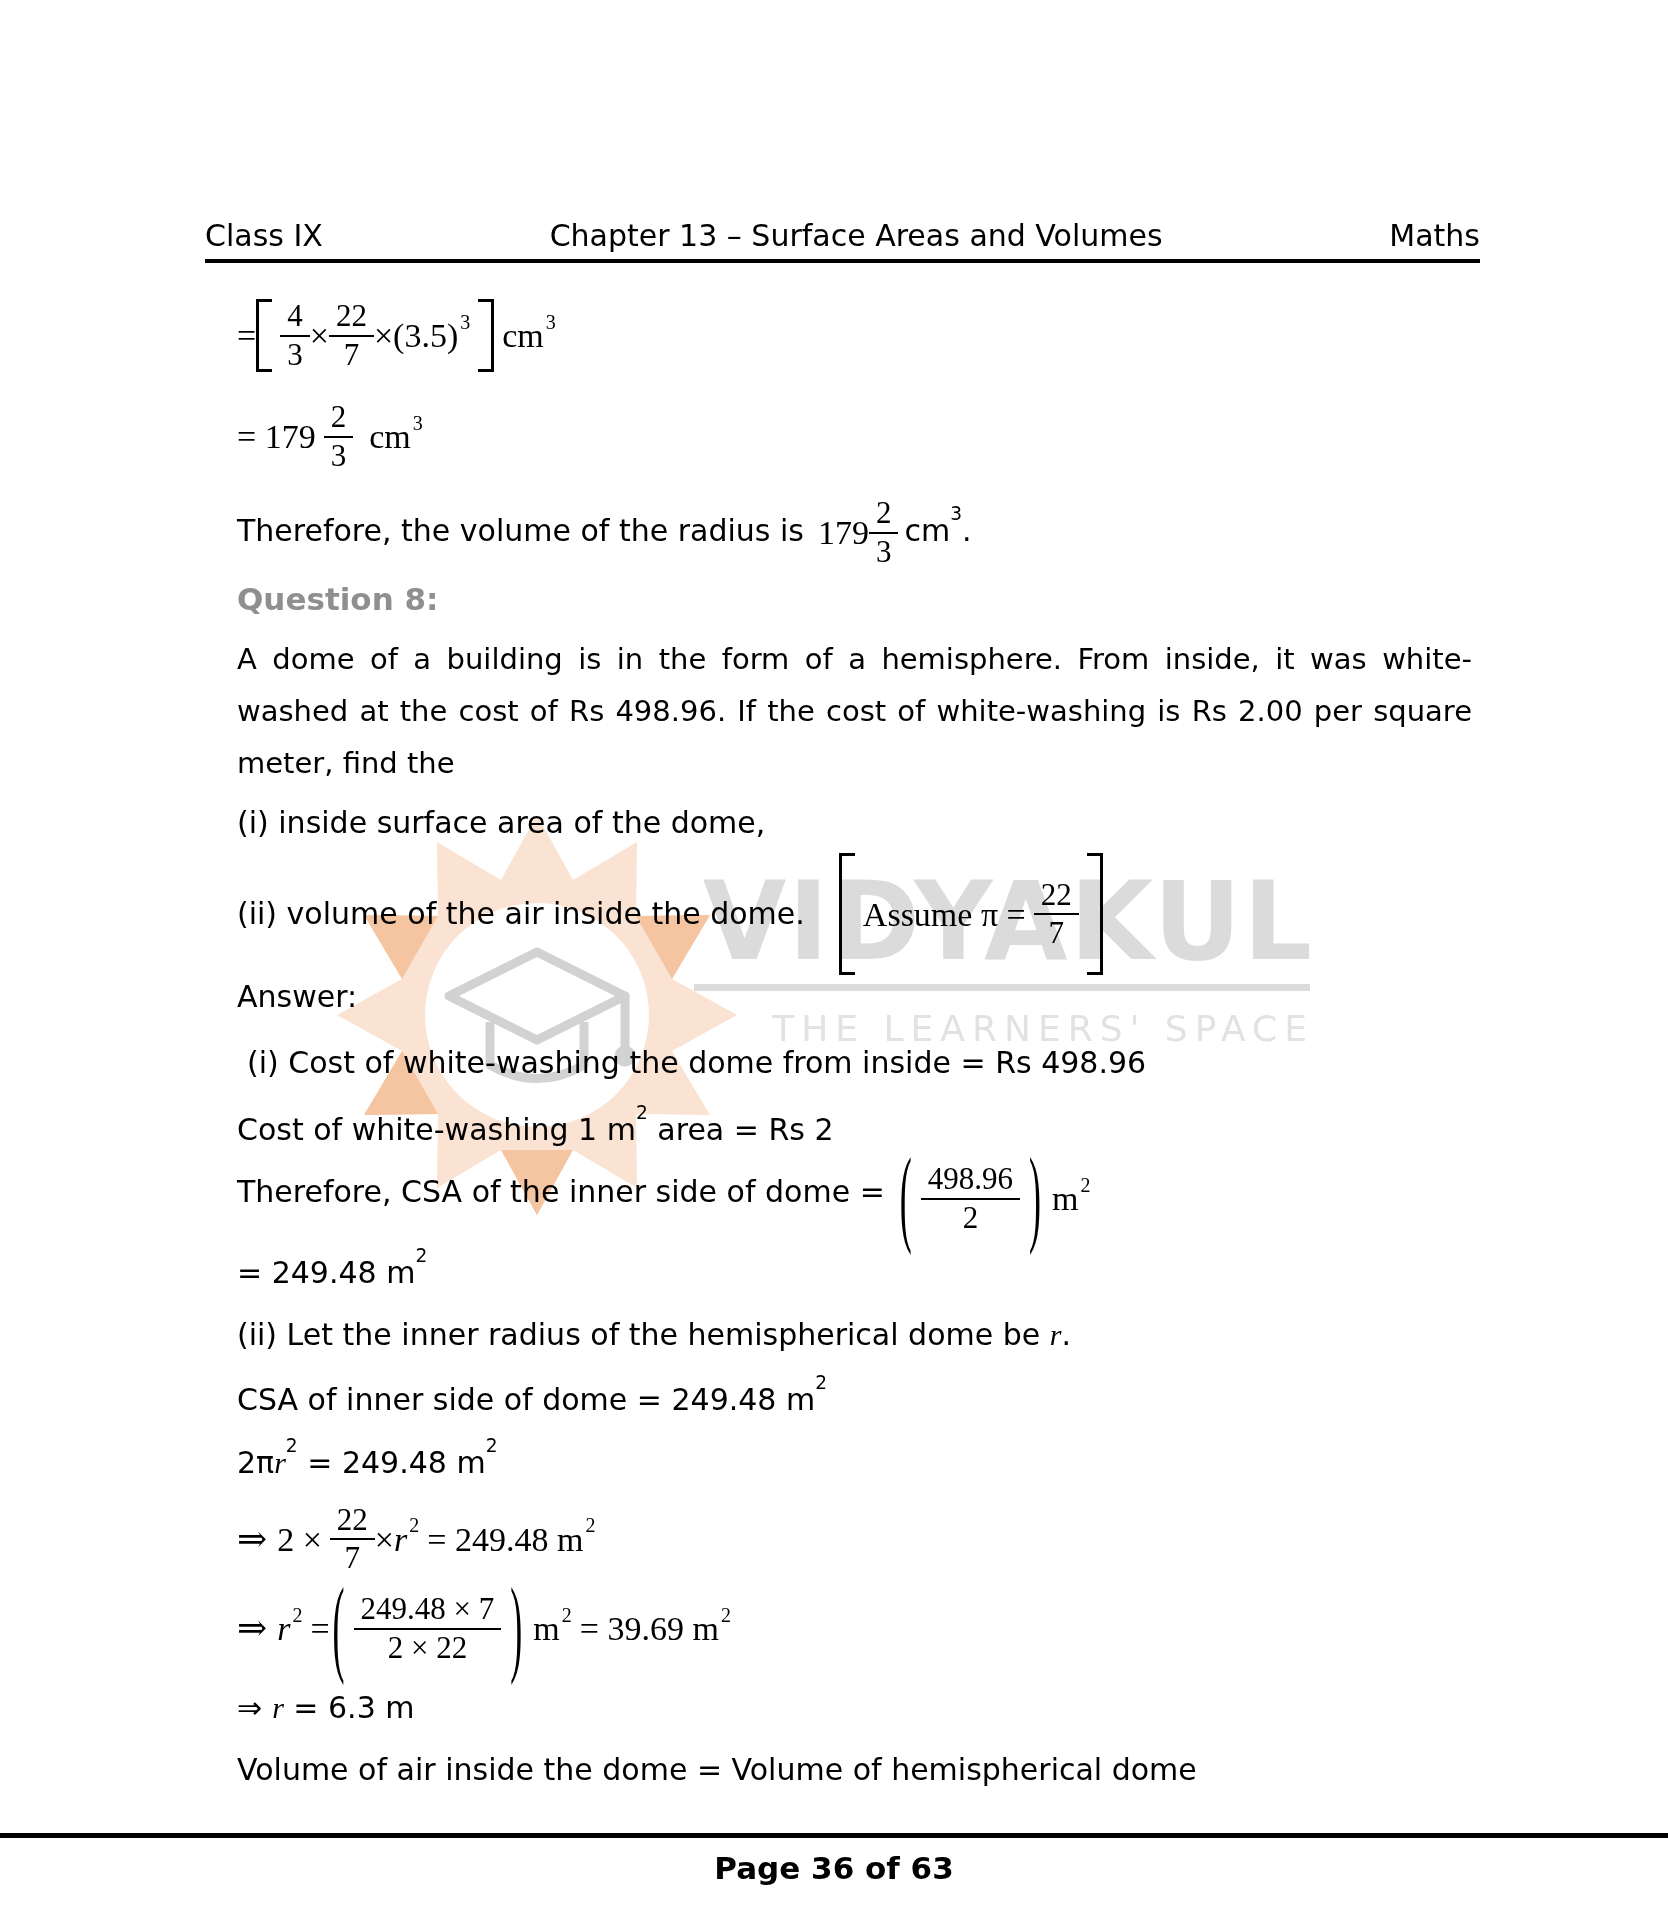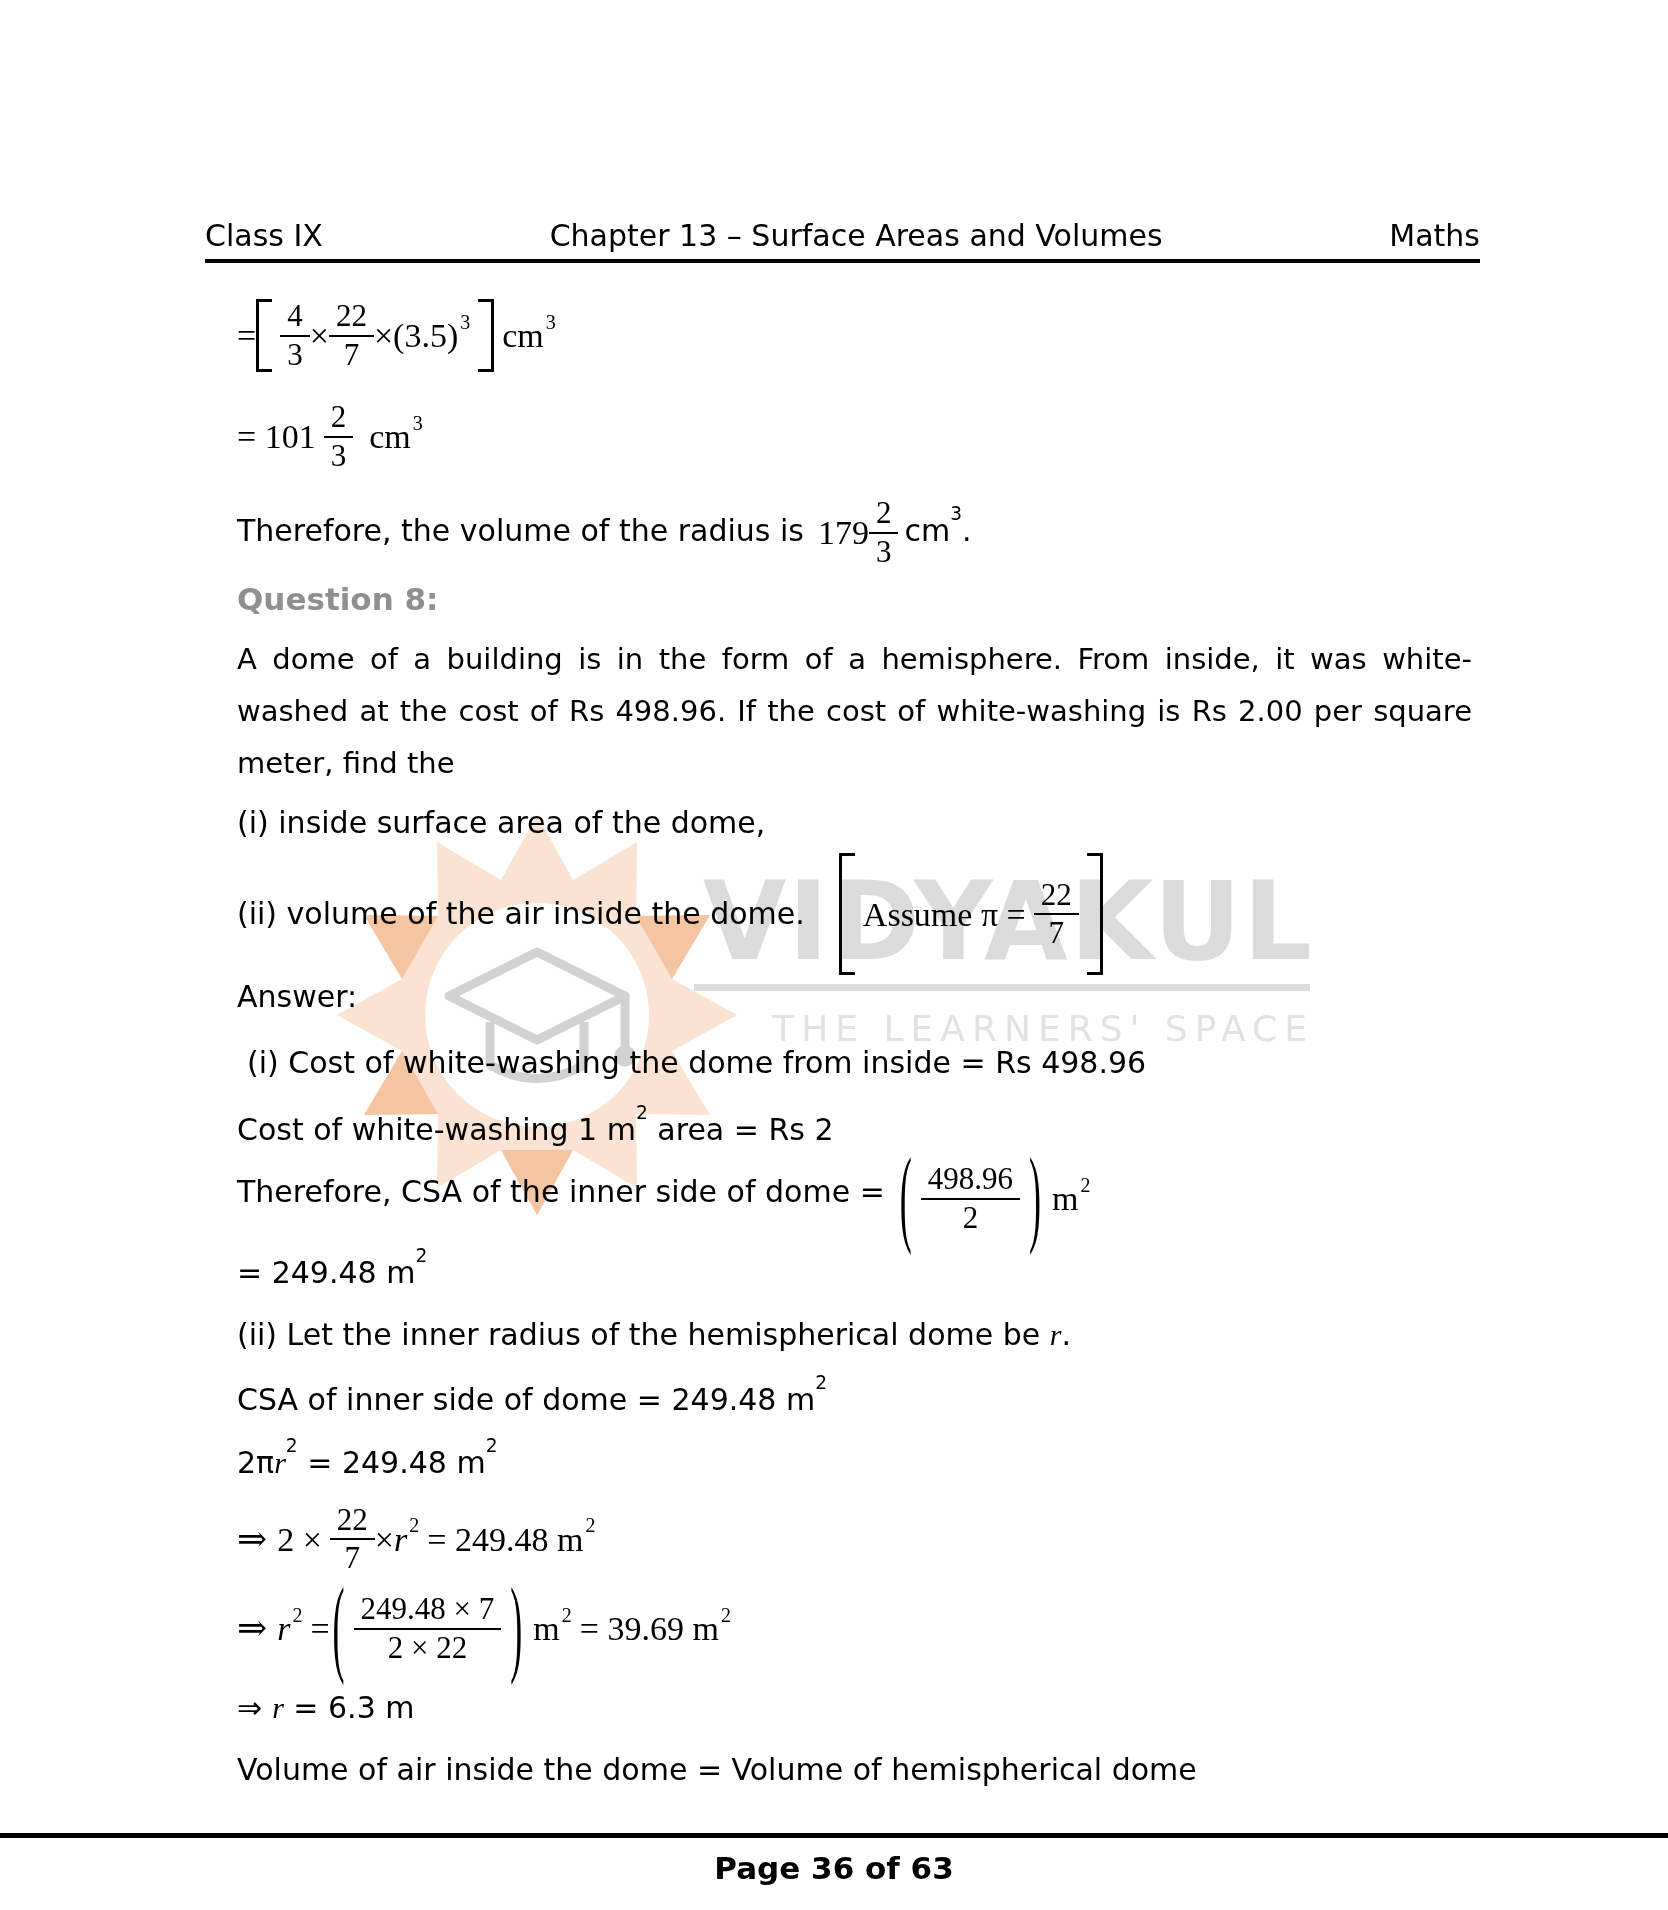--- a/index.html
+++ b/index.html
@@ -105,21 +105,21 @@
     <span>×</span>
     <span>(3.5)</span>
     <span class="msup">3</span>
     <span class="brk r"></span>
     <span class="gap"></span>
     <span>cm</span>
     <span class="msup">3</span>
   </div>
 
   <div class="mf" style="margin-top:28px;">
-    <span>= 101</span>
+    <span>= 179</span>
     <span class="gap"></span>
     <span class="frac">
       <span class="num">2</span>
       <span class="den">3</span>
     </span>
     <span class="gap"></span>
       <span class="gap"></span>
     <span>cm</span>
     <span class="msup">3</span>
   </div>

